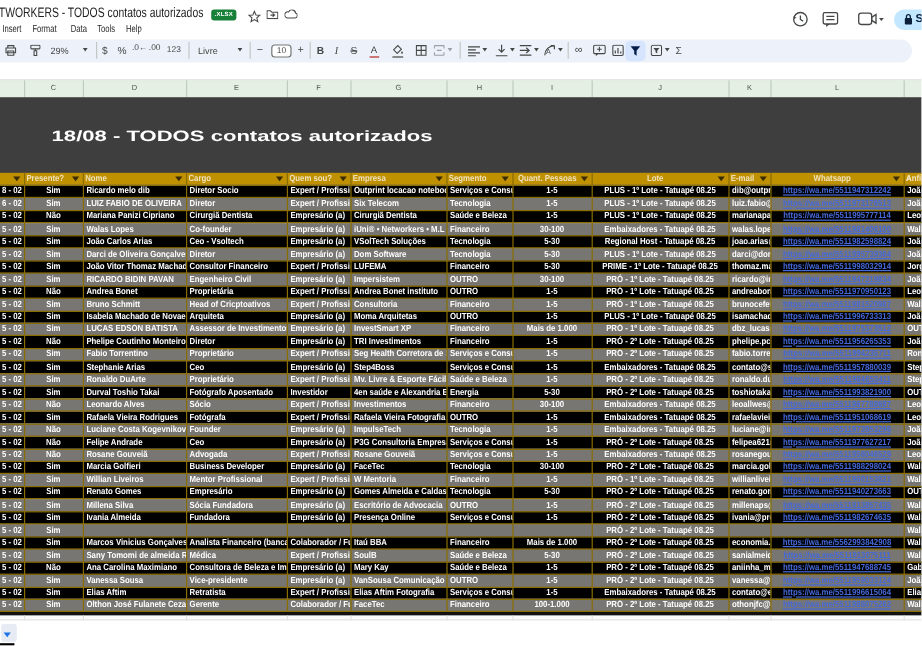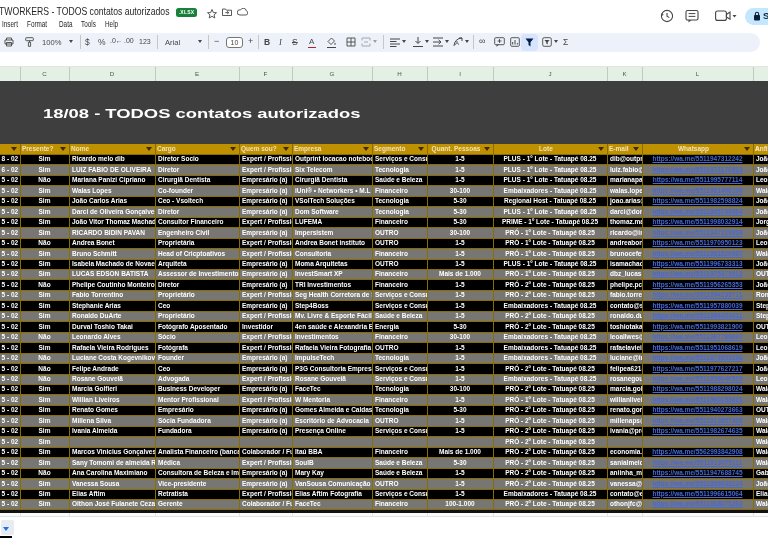--- a/index.html
+++ b/index.html
@@ -49,30 +49,30 @@
   </svg>
 <div class="abs" style="left:763px;top:9.5px;font-size:9.5px;color:#0b1f3a;font-weight:bold">S</div>
 <div class="abs" style="left:-20px;top:32.5px;width:780px;height:19.5px;background:#edf2fa;border-radius:10px"></div>
 <svg class="abs" style="left:4px;top:37px" width="10" height="10" viewBox="0 0 10 10">
     <path d="M2.5 3 v-2 h5 v2 M1 3 h8 v4 h-8 z M2.5 5.5 h5 v3.5 h-5 z" fill="none" stroke="#444746" stroke-width="0.9"></path>
   </svg>
 <svg class="abs" style="left:25px;top:37px" width="9" height="10" viewBox="0 0 9 10">
     <rect x="0.7" y="0.7" width="7.6" height="3" rx="0.6" fill="none" stroke="#444746" stroke-width="0.9"></rect>
     <path d="M8.3 2 h0 M4.5 3.7 v1.6 M3.4 5.3 h2.2 v4 h-2.2 z" fill="none" stroke="#444746" stroke-width="0.9"></path>
   </svg>
-<div class="abs" style="left:42px;top:38px;font-size:7.6px;color:#444746">100%</div>
+<div class="abs" style="left:42px;top:38px;font-size:7.6px;color:#444746">29%</div>
 <div class="abs" style="left:69px;top:40px;width:0;height:0;border-left:2.8px solid transparent;border-right:2.8px solid transparent;border-top:3.5px solid #444746"></div>
 <div class="divi" style="left:80px"></div>
 <div class="abs" style="left:85px;top:37px;font-size:8.5px;color:#444746">$</div>
 <div class="abs" style="left:98px;top:37px;font-size:8.5px;color:#444746">%</div>
 <div class="abs" style="left:110px;top:37px;font-size:7px;color:#444746">.0←</div>
 <div class="abs" style="left:124px;top:37px;font-size:7px;color:#444746">.00</div>
 <div class="abs" style="left:139px;top:38px;font-size:7px;color:#444746">123</div>
 <div class="divi" style="left:157px"></div>
-<div class="abs" style="left:165px;top:38px;font-size:7.6px;color:#444746">Arial</div>
+<div class="abs" style="left:165px;top:38px;font-size:7.6px;color:#444746">Livre</div>
 <div class="abs" style="left:198px;top:40px;width:0;height:0;border-left:2.8px solid transparent;border-right:2.8px solid transparent;border-top:3.5px solid #444746"></div>
 <div class="divi" style="left:208px"></div>
 <div class="abs" style="left:214px;top:36px;font-size:9px;color:#444746">−</div>
 <div class="abs" style="left:226px;top:36.5px;width:17px;height:11px;background:#fff;border:1px solid #747775;border-radius:3px;font-size:7px;color:#444746;text-align:center;line-height:9.5px">10</div>
 <div class="abs" style="left:248px;top:36px;font-size:9px;color:#444746">+</div>
 <div class="divi" style="left:258px"></div>
 <div class="abs" style="left:264px;top:37px;font-size:8.5px;color:#444746;font-weight:bold">B</div>
 <div class="abs" style="left:279px;top:37px;font-size:8.5px;color:#444746;font-style:italic;font-family:'Liberation Serif',serif">I</div>
 <div class="abs" style="left:292px;top:37px;font-size:8.5px;color:#444746;text-decoration:line-through">S</div>
 <div class="abs" style="left:309px;top:36.5px;font-size:8px;color:#444746">A</div>

